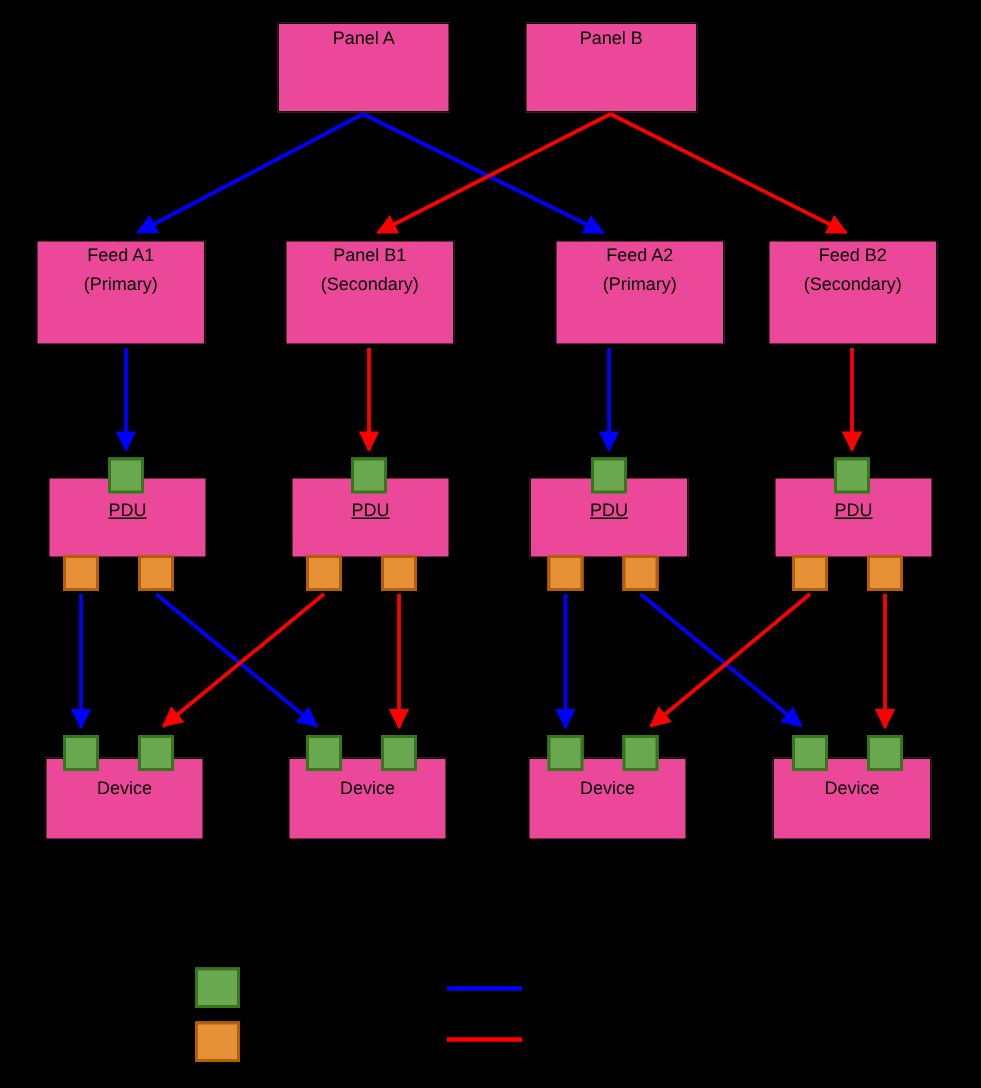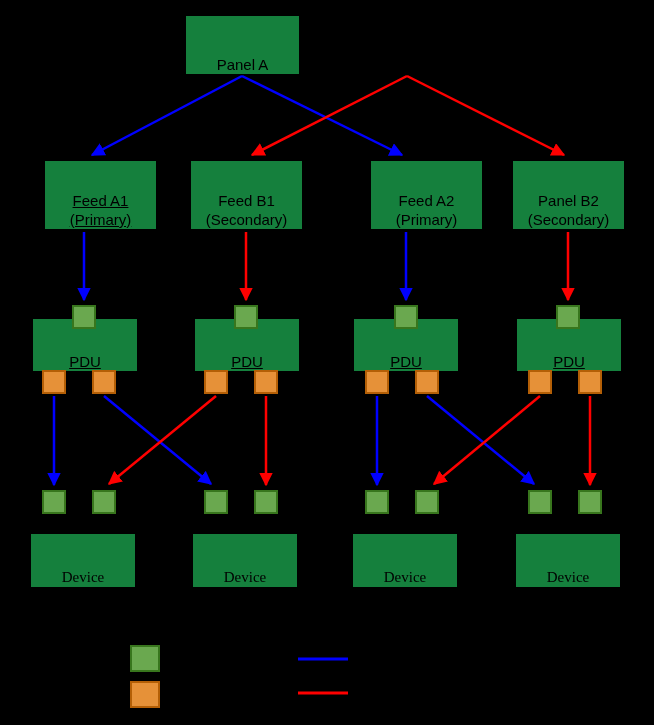--- a/index.html
+++ b/index.html
@@ -10,37 +10,37 @@
   #stage {
     position: relative;
     width: 654px;
     height: 725px;
     background: #000000;
     overflow: hidden;
     font-family: "Liberation Sans", sans-serif;
   }
   .box {
     position: absolute;
-    background: #15803d;
+    background: #ec4899;
     border: 1px solid #000000;
     box-sizing: border-box;
     display: flex;
     flex-direction: column;
     align-items: center;
-    justify-content: flex-end;
+    justify-content: flex-start;
     text-align: center;
     color: #000000;
-    font-size: 15px;
+    font-size: 12px;
     line-height: 19px;
     z-index: 1;
   }
   .panel   { width: 115px; height: 60px; top: 15px; }
   .feed    { width: 113px; height: 70px; top: 160px; }
   .pdu     { width: 106px; height: 54px; top: 318px; padding-top: 12px; text-decoration: underline; }
-  .device  { width: 106px; height: 55px; top: 533px; padding-top: 10px; font-family: Liberation Serif, serif; }
+  .device  { width: 106px; height: 55px; top: 505px; padding-top: 10px; }
 
   .port {
     position: absolute;
     width: 24px;
     height: 24px;
     box-sizing: border-box;
     z-index: 3;
   }
   .port.input  { background: #6aa84f; border: 2px solid #38761d; }
   .port.output { background: #e69138; border: 2px solid #b45f06; }
@@ -62,35 +62,38 @@
   .legend-swatch.output { background: #e69138; border: 2px solid #b45f06; }
 </style>
 </head>
 <body>
 
 <div id="stage">
 
   <div class="box panel" style="left:185px;">
     <span>Panel A</span>
   </div>
+  <div class="box panel" style="left:350px;">
+    <span>Panel B</span>
+  </div>
 
-  <div class="box feed" style="left:44px;text-decoration:underline;">
+  <div class="box feed" style="left:24px;">
     <span>Feed A1</span>
     <span>(Primary)</span>
   </div>
   <div class="box feed" style="left:190px;">
-    <span>Feed B1</span>
+    <span>Panel B1</span>
     <span>(Secondary)</span>
   </div>
   <div class="box feed" style="left:370px;">
     <span>Feed A2</span>
     <span>(Primary)</span>
   </div>
   <div class="box feed" style="left:512px;">
-    <span>Panel B2</span>
+    <span>Feed B2</span>
     <span>(Secondary)</span>
   </div>
 
   <div class="box pdu" style="left:32px;">
     <span>PDU</span>
   </div>
   <div class="box pdu" style="left:194px;">
     <span>PDU</span>
   </div>
   <div class="box pdu" style="left:353px;">

